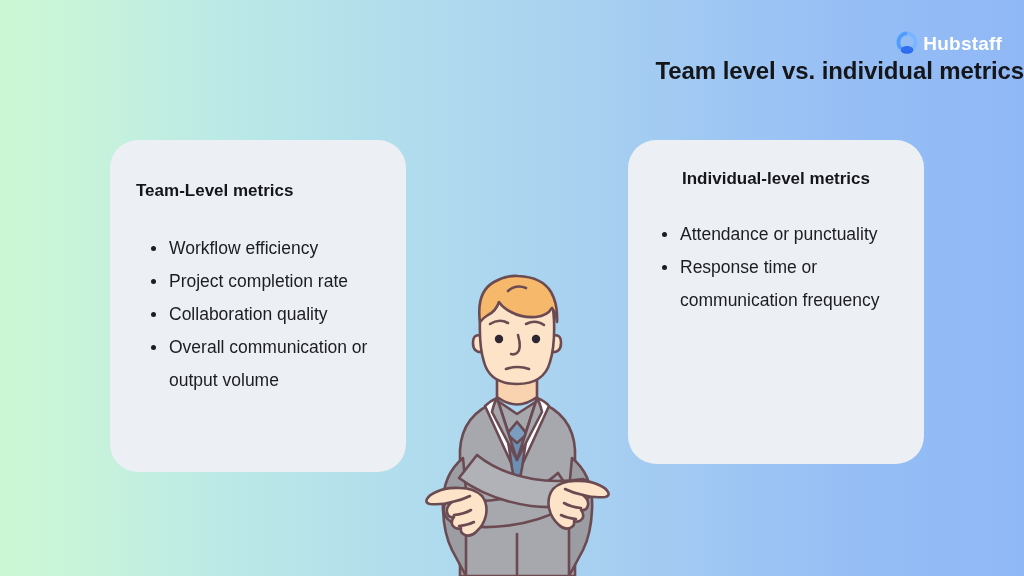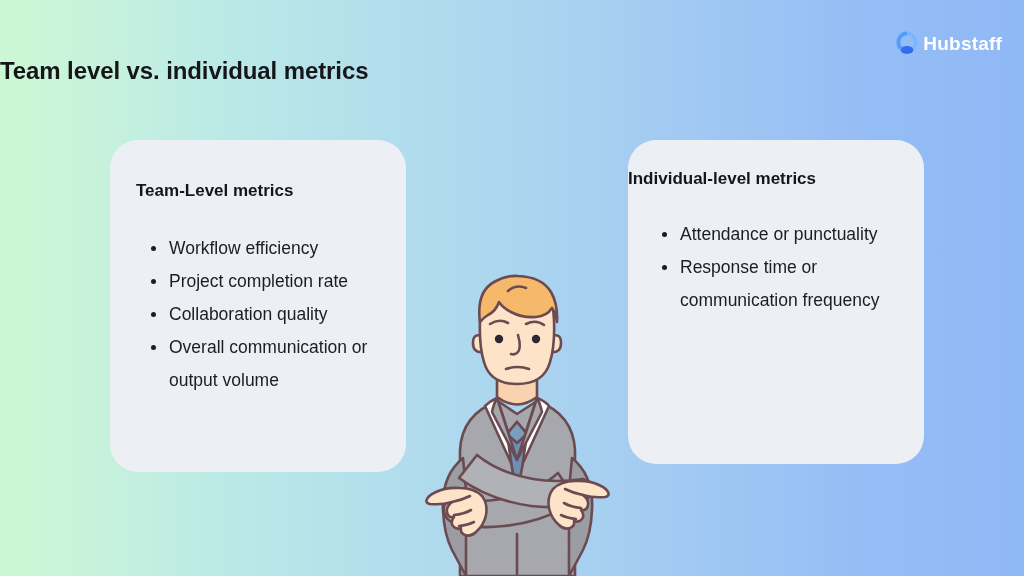--- a/index.html
+++ b/index.html
@@ -49,21 +49,21 @@
     line-height: 1;
     white-space: nowrap;
   }
 
   
   #title {
     position: absolute;
     top: 57px;
     left: 0;
     width: 1024px;
-    text-align: left;
+    text-align: right;
     font-size: 24px;
     font-weight: bold;
     color: #15161a;
     letter-spacing: -0.1px;
   }
 
   
   .card {
     position: absolute;
     background: #eceff4;
@@ -73,21 +73,21 @@
   #card-right { left: 628px; top: 140px; width: 296px; height: 324px; }
 
   .card-title {
     font-size: 17px;
     font-weight: bold;
     color: #15161a;
     position: absolute;
     white-space: nowrap;
   }
   #card-left .card-title  { left: 26px;  top: 41px; }
-  #card-right .card-title { left: 0; right: 0; top: 29px; text-align: left; }
+  #card-right .card-title { left: 0; right: 0; top: 29px; text-align: center; }
 
   .metric-list {
     position: absolute;
     list-style: none;
   }
   #card-left .metric-list  { left: 40px; top: 92px; width: 236px; }
   #card-right .metric-list { left: 33px; top: 78px; width: 244px; }
 
   .metric-list li {
     position: relative;

